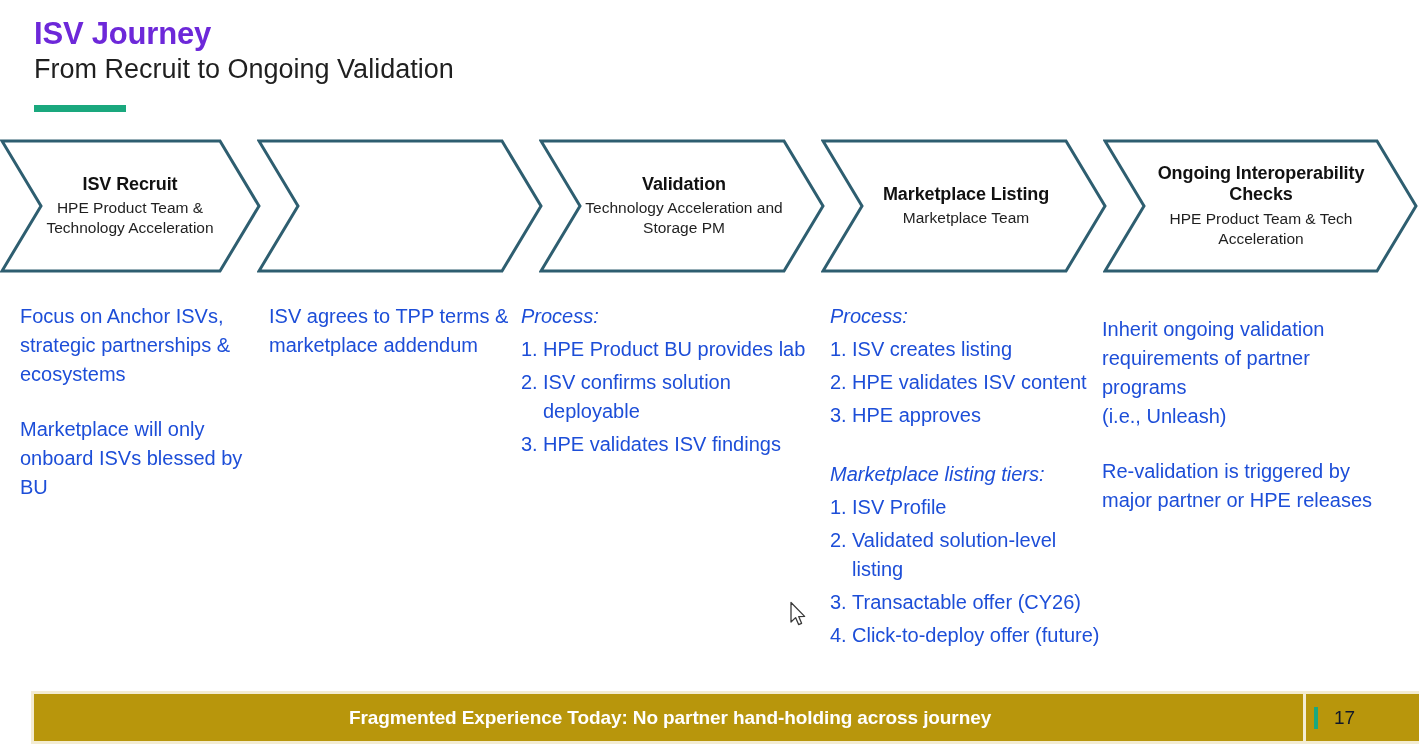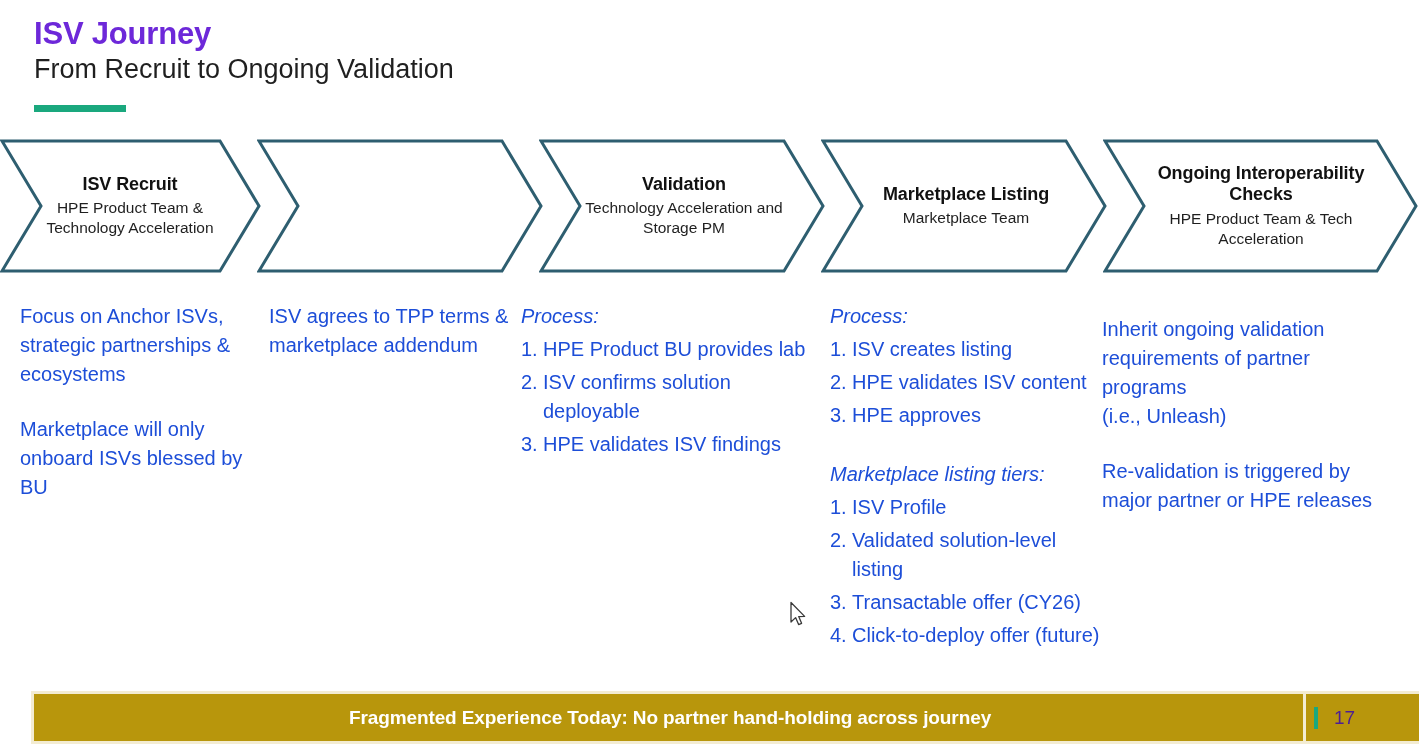--- a/index.html
+++ b/index.html
@@ -174,21 +174,21 @@
   }
   #page-tick {
     width: 4px;
     height: 22px;
     background: #1aa87e;
     margin-left: 8px;
   }
   #page-number {
     margin-left: 16px;
     font-size: 19px;
-    color: #4c1d95;
+    color: #0f172a;
     font-weight: normal;
   }
 
   
   #cursor {
     position: absolute;
     left: 789px;
     top: 601px;
     width: 20px;
     height: 28px;

